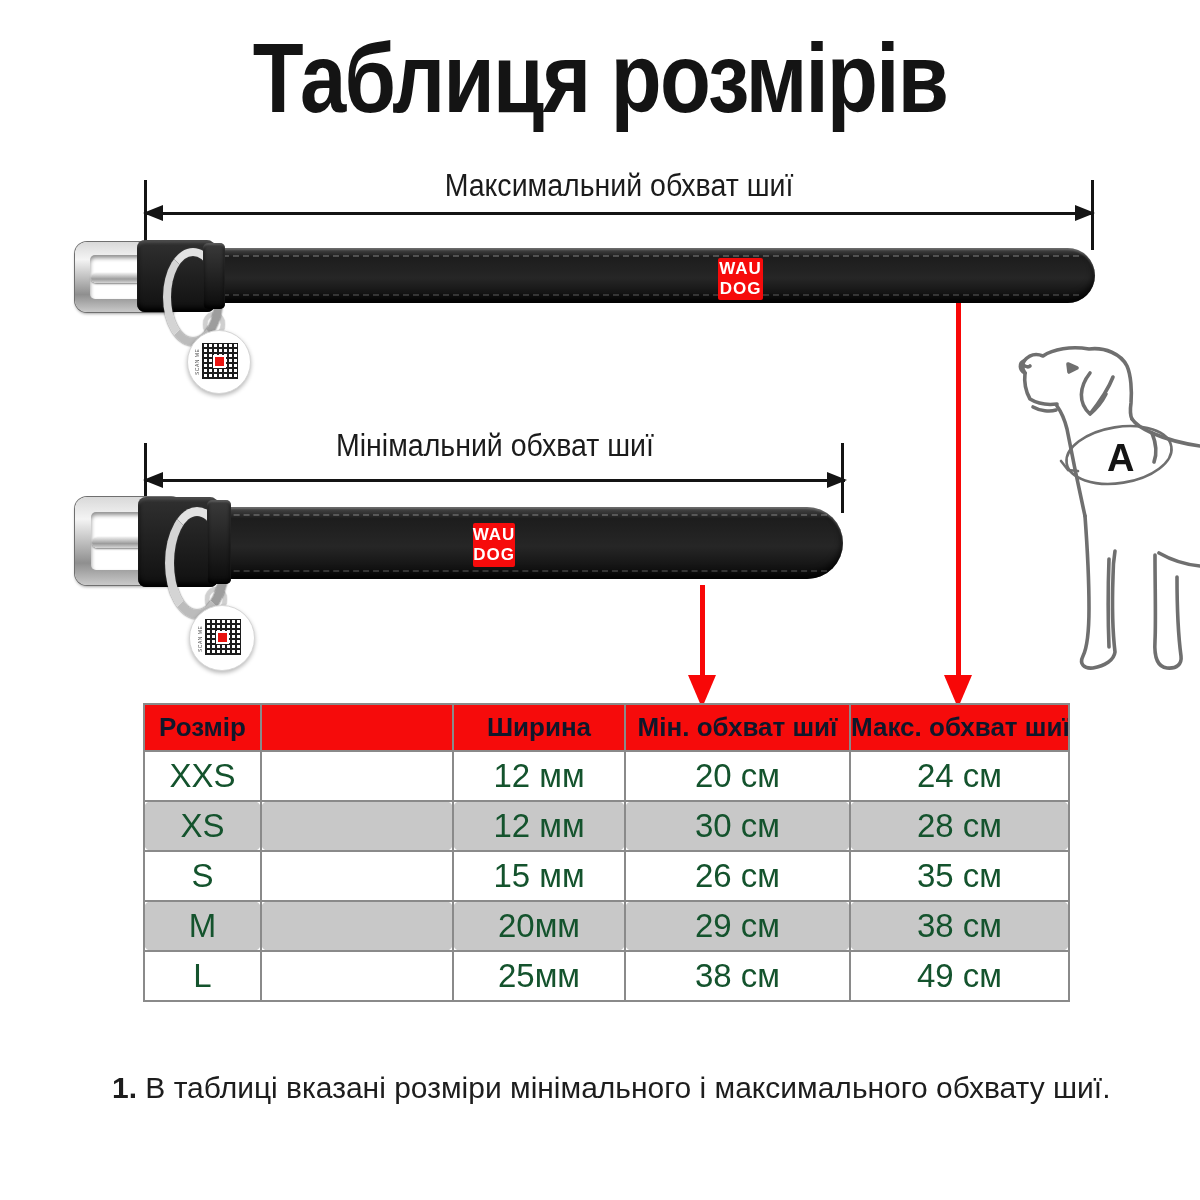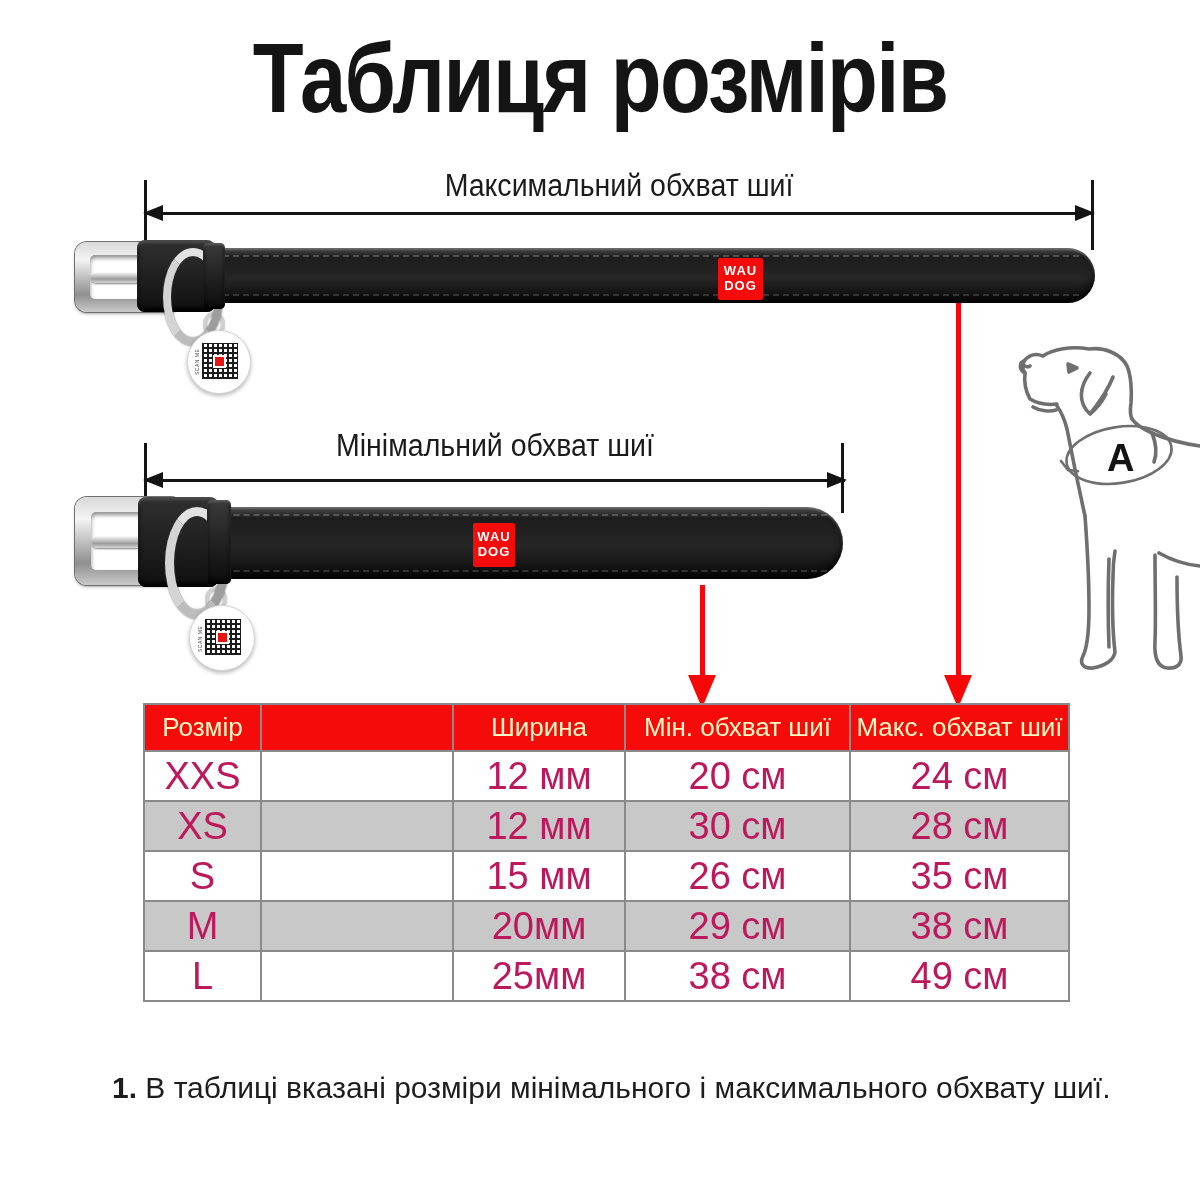--- a/index.html
+++ b/index.html
@@ -33,21 +33,21 @@
           box-shadow:inset 0 2px 2px rgba(255,255,255,.18), inset 0 -3px 4px #000;z-index:6;}
   .buckle{background:linear-gradient(180deg,#d9d9d9 0%,#f4f4f4 25%,#8f8f8f 75%,#c9c9c9 100%);
           border-radius:12px;box-shadow:0 0 0 1px #6f6f6f, 0 2px 3px rgba(0,0,0,.35);z-index:2;}
   .buckle .hole{position:absolute;background:#fff;border-radius:5px;
                 box-shadow:inset 0 3px 4px rgba(0,0,0,.45);}
   .buckle .pin{position:absolute;background:linear-gradient(180deg,#efefef,#9c9c9c 60%,#d6d6d6);
                border-radius:6px;box-shadow:0 1px 2px rgba(0,0,0,.5);z-index:7;}
   .dring{border-radius:50%;border-style:solid;border-color:#e2e2e2 #9d9d9d #bcbcbc #d4d4d4;
          box-shadow:0 0 2px #3d3d3d, inset 0 0 2px #3d3d3d;z-index:5;background:transparent;}
   .brand{background:#f60b0b;color:#fff;display:flex;flex-direction:column;align-items:center;
-         justify-content:center;font-weight:bold;font-size:13px;line-height:1.15;
+         justify-content:center;font-weight:bold;font-size:17px;line-height:1.15;
          letter-spacing:1px;z-index:5;border-radius:2px;}
   .tagring{border:4px solid #cfcfcf;border-radius:50%;box-shadow:0 0 1px #777, inset 0 0 1px #777;z-index:4;}
   .tag{background:#fff;border:1px solid #d6d6d6;border-radius:50%;
        box-shadow:0 2px 4px rgba(0,0,0,.28);z-index:5;}
   .tag .qr{position:absolute;background-image:
         repeating-linear-gradient(0deg,#1c1c1c 0 2px,transparent 2px 5px),
         repeating-linear-gradient(90deg,#1c1c1c 0 2px,transparent 2px 5px);
         background-color:#fdfdfd;}
   .tag .qrdot{position:absolute;background:#e9130f;box-shadow:0 0 0 2px #fff;}
   .tag .scanme{position:absolute;font-size:5px;color:#444;transform:rotate(-90deg);
@@ -61,22 +61,22 @@
                    border-top:33px solid #f80707;}
 
   
   .dog{position:absolute;left:1005px;top:333px;width:195px;height:345px;}
 
   
   .size-table{position:absolute;left:143px;top:703px;border-collapse:collapse;table-layout:fixed;
               width:925px;}
   .size-table th,.size-table td{border:2px solid #8a8a8a;text-align:center;vertical-align:middle;
               padding:0;overflow:hidden;white-space:nowrap;}
-  .size-table th{background:#f60b0b;color:#fef9c3;font-weight:normal;font-size:26px;height:45px;}
-  .size-table td{font-size:38px;color:#be185d;height:48px;}
+  .size-table th{background:#f60b0b;color:#0f172a;font-weight:bold;font-size:26px;height:45px;}
+  .size-table td{font-size:33px;color:#14532d;height:48px;border-radius:8px;}
   .size-table tr.alt td{background:#c8c8c8;}
   .size-table tr.plain td{background:#ffffff;}
 
   
   .note{position:absolute;left:112px;font-size:30px;color:#1d1d1d;}
   .note b{font-weight:bold;}
 </style>
 </head>
 <body>
 

